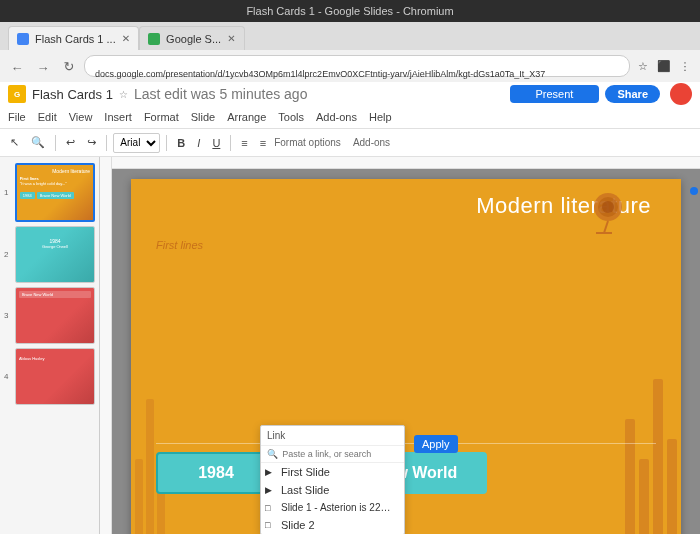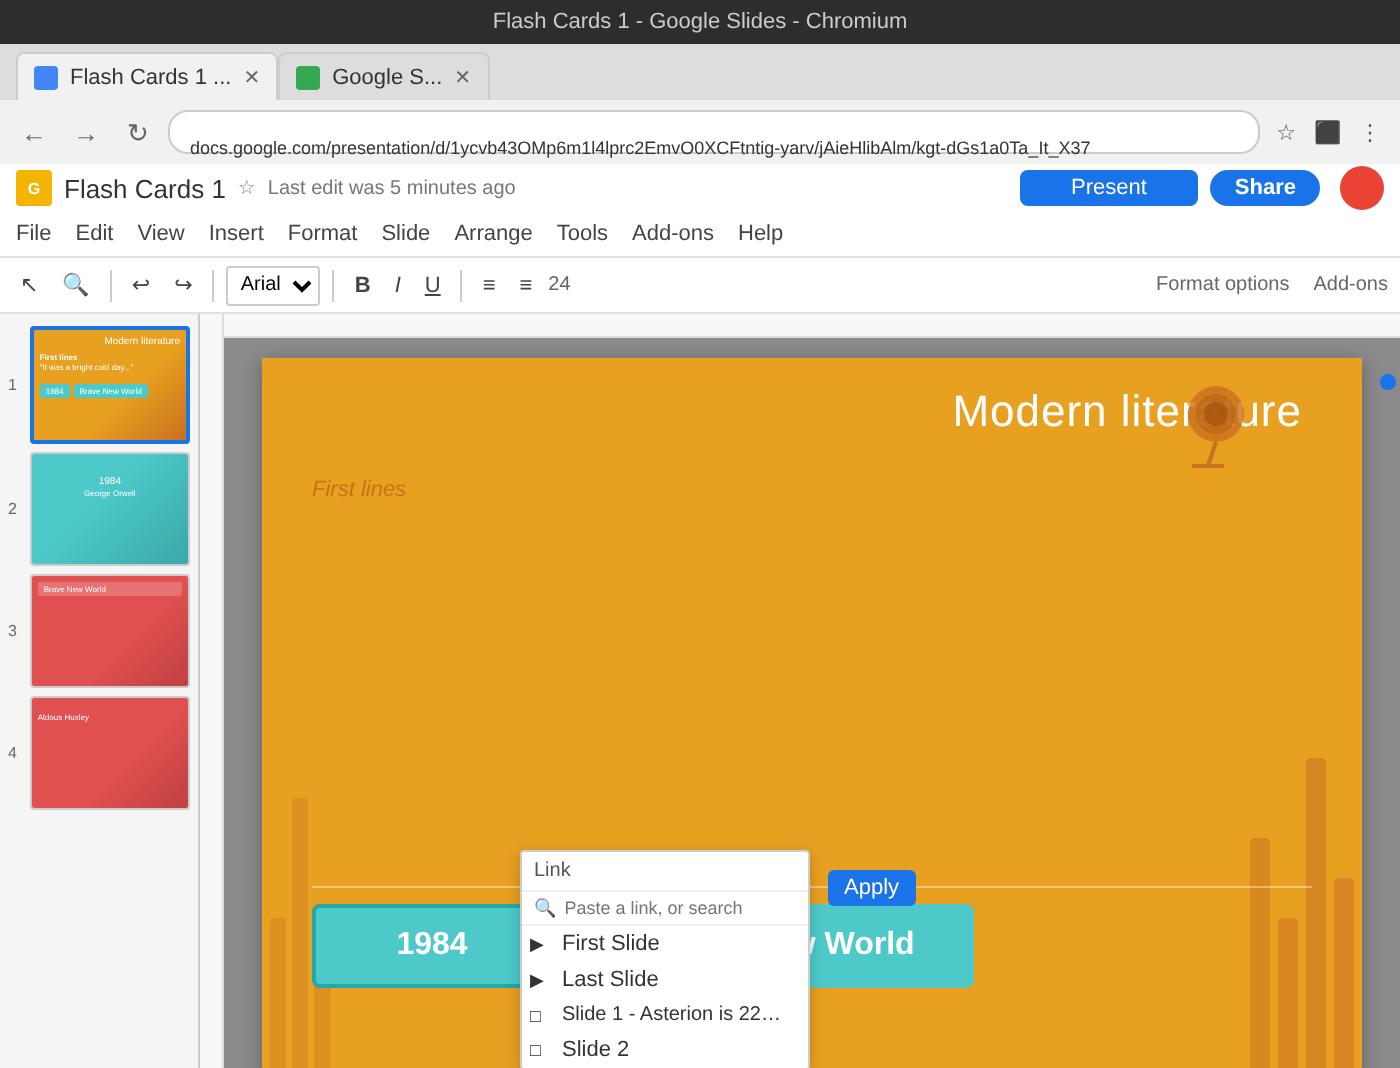--- a/index.html
+++ b/index.html
@@ -448,21 +448,21 @@
   </div>
 </div>
 
 <div class="app-toolbar">
   <div class="app-title-row">
     <div class="app-logo">
       <span>G</span>
     </div>
     <span class="app-title-text">Flash Cards 1</span>
     <span class="app-star">☆</span>
-    <span style="font-size:10px;color:#777;flex:1;">Last edit was 5 minutes ago</span>
+    <span style="font-size:14px;color:#777;flex:1;">Last edit was 5 minutes ago</span>
     <button class="present-btn">Present</button>
     <button class="share-btn">Share</button>
     <div style="width:22px;height:22px;border-radius:50%;background:#ea4335;margin-left:4px;"></div>
   </div>
   <div class="app-menu-row">
     <span class="app-menu-item">File</span>
     <span class="app-menu-item">Edit</span>
     <span class="app-menu-item">View</span>
     <span class="app-menu-item">Insert</span>
     <span class="app-menu-item">Format</span>
@@ -484,21 +484,20 @@
   <select class="font-select">
     <option>Arial</option>
   </select>
   <div class="toolbar-separator"></div>
   <button class="toolbar-btn" style="font-weight:bold;">B</button>
   <button class="toolbar-btn" style="font-style:italic;">I</button>
   <button class="toolbar-btn" style="text-decoration:underline;">U</button>
   <div class="toolbar-separator"></div>
   <button class="toolbar-btn">≡</button>
   <button class="toolbar-btn">≡</button>
-  <span style="font-size:10px;color:#666;flex:1;">24</span>
   <span style="font-size:10px;color:#666;">Format options</span>
   <span style="font-size:10px;color:#666;margin-left:8px;">Add-ons</span>
 </div>
 
 <div class="main-area">
 
   <div class="slide-panel">
 
     <div style="display:flex;align-items:center;gap:2px;">
       <span style="font-size:8px;color:#666;width:10px;">1</span>

